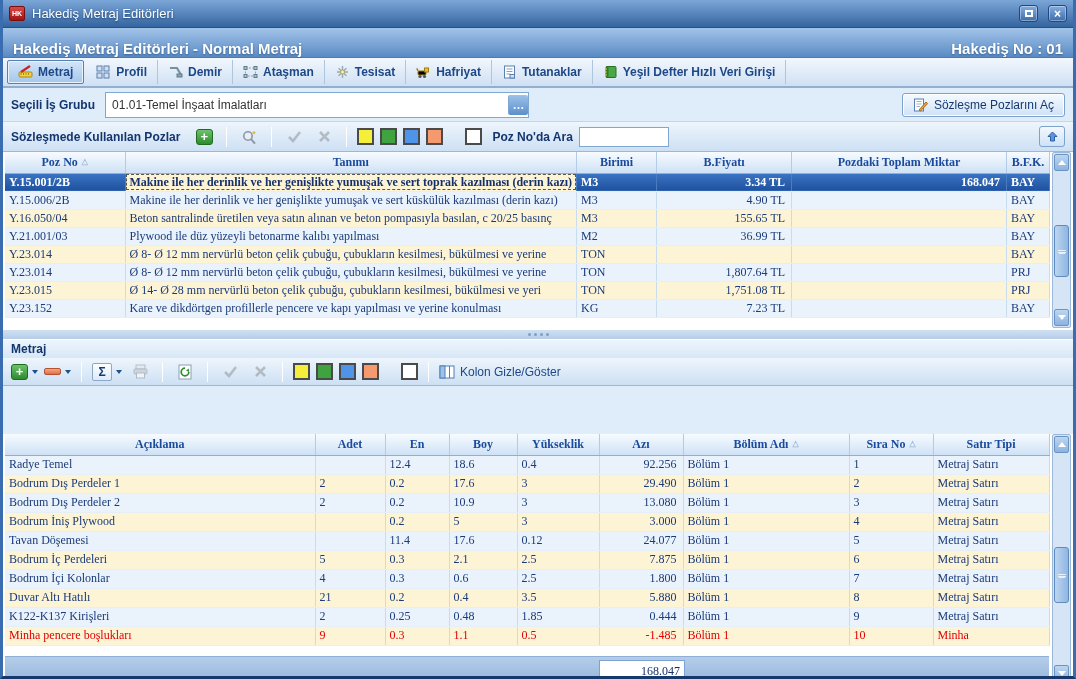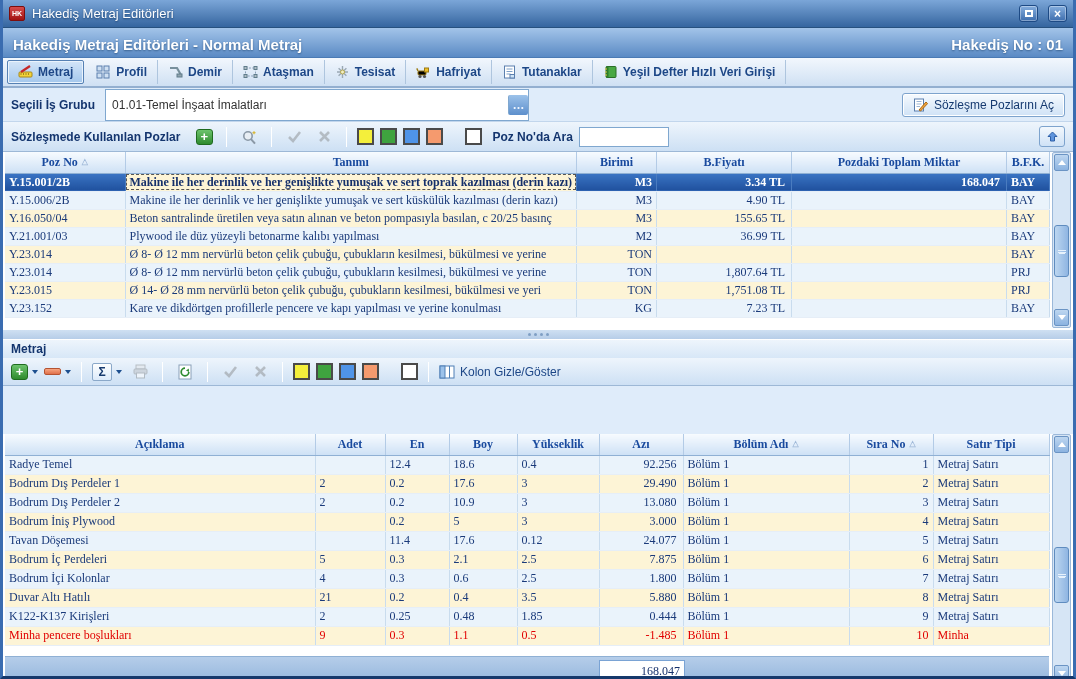--- a/index.html
+++ b/index.html
@@ -14,39 +14,39 @@
               padding:0 6px; gap:7px; border-bottom:1px solid #27517f; }
   .app-icon { width:16px; height:15px; background:linear-gradient(#d54b4b,#a21212); border:1px solid #7d0d0d; border-radius:2px;
               color:#fff; font-size:7px; font-weight:bold; display:flex; align-items:center; justify-content:center; }
   .win-title { color:#fff; font-size:13px; text-shadow:0 1px 2px #1c4474; flex:1; }
   .win-btn { width:19px; height:17px; border:1px solid #1d4a85; border-radius:3px; background:linear-gradient(#85aede,#3d6dad);
              color:#fff; display:flex; align-items:center; justify-content:center; margin-left:3px; box-shadow:inset 0 0 0 1px rgba(255,255,255,.35); }
   .glyph-max { width:8px; height:7px; border:2px solid #fff; }
   .glyph-close { font-size:12px; font-weight:bold; line-height:1; }
 
   
-  .subheader { height:30px; flex:none; background:linear-gradient(#a3c4e9,#5a8ac4); display:flex; align-items:flex-end;
-               padding:4px 10px; border-bottom:1px solid #4a7ab4; }
+  .subheader { height:30px; flex:none; background:linear-gradient(#a3c4e9,#5a8ac4); display:flex; align-items:flex-start;
+               padding:12px 10px; border-bottom:1px solid #4a7ab4; }
   .subheader .left { color:#fff; font-size:15px; font-weight:bold; text-shadow:0 1px 2px #39618f; flex:1; }
   .subheader .right { color:#fff; font-size:15px; font-weight:bold; text-shadow:0 1px 2px #39618f; }
 
   
   .tabbar { height:30px; flex:none; background:linear-gradient(#f2f7fd,#cfe0f3); border-bottom:2px solid #93afd0;
             display:flex; align-items:center; padding:0 4px; }
   .tab { display:flex; align-items:center; gap:5px; padding:0 10px; height:24px; border-right:1px solid #aec5de;
          color:#1d4787; font-weight:bold; font-size:12px; white-space:nowrap; }
   .tab.selected { background:linear-gradient(#d3e5f8,#a4c7ec); border:1px solid #5681b4; border-radius:2px;
                   box-shadow:inset 0 0 0 1px #eaf3fc; margin-right:2px; }
   .ticon { width:15px; height:14px; flex:none; }
 
   
   .isgrubu { height:34px; flex:none; background:#dfecfa; display:flex; align-items:center; padding:0 8px; gap:10px;
              border-bottom:1px solid #c2d6ec; }
   .isgrubu .lbl { font-weight:bold; color:#14356e; font-size:12px; }
-  .combo { width:424px; height:32px; background:#fff; border:1px solid #7fa7cf; display:flex; align-items:center; }
+  .combo { width:424px; height:26px; background:#fff; border:1px solid #7fa7cf; display:flex; align-items:center; }
   .combo .val { flex:1; padding:0 6px; color:#333; font-size:12px; }
   .combo .dots { width:20px; height:20px; margin:0; background:linear-gradient(#9cc2ea,#5d8fcc); border-left:1px solid #7fa7cf;
                  color:#eef5ff; display:flex; align-items:center; justify-content:center; font-weight:bold; border-radius:2px; }
   .spacer { flex:1; }
   .btn { display:flex; align-items:center; gap:6px; background:linear-gradient(#f6fafe,#cfe2f6); border:1px solid #7da3cd;
          border-radius:3px; color:#163a70; font-size:12px; padding:0 10px; height:24px; box-shadow:inset 0 0 0 1px #fff; }
 
   
   .toolbar { height:30px; flex:none; background:linear-gradient(#eef5fc,#cde0f4); border-bottom:1px solid #9db8d6;
              display:flex; align-items:center; padding:0 8px; gap:6px; }
@@ -72,21 +72,21 @@
   .tablewrap { position:relative; flex:none; background:#ffffff;font-family:Liberation Serif, serif; }
   #pozlar-wrap { height:178px; }
   #metraj-wrap { height:252px;margin-top:48px; }
   table { border-collapse:collapse; table-layout:fixed; margin-left:2px; background:#fff; }
   th { height:21px; background:linear-gradient(#f7fbff,#cee1f5); border-right:1px solid #b3cbe6; border-bottom:1px solid #8fb0d4;
        color:#194a9e; font-size:12px; font-weight:bold; text-align:center; position:relative; overflow:hidden; white-space:nowrap; }
   th .sort { font-size:8px; color:#9fb8d8; margin-left:4px; vertical-align:2px; }
   td { height:18px; border-right:1px solid #c9dcee; border-bottom:1px solid #e6eef7; color:#1a3a7a; font-size:12px;
        white-space:nowrap; overflow:hidden; padding:0 4px; }
   #metraj-table td { height:19px; }
-  .a-l { text-align:left; } .a-c { text-align:right; } .a-r { text-align:right; padding-right:6px; }
+  .a-l { text-align:left; } .a-c { text-align:left; } .a-r { text-align:right; padding-right:6px; }
   #pozlar-table tbody tr:nth-child(odd) td { background:#fdf4d6; }
   #pozlar-table tbody tr:nth-child(even) td { background:#eaf3fb; }
   #metraj-table tbody tr:nth-child(odd) td { background:#eaf3fb; }
   #metraj-table tbody tr:nth-child(even) td { background:#fdf4d6; }
   tbody tr.selected td { background:linear-gradient(#3a74c4,#20519e) !important; color:#fff; font-weight:bold; border-right-color:#4a7cc0; }
   tbody tr.selected td.focused { background:#fdf4d6 !important; color:#15306b; outline:1px dashed #555; outline-offset:-2px; }
   tbody tr.minha td { color:#e10000 !important; }
 
   
   .vscroll { position:absolute; right:2px; width:19px; background:#d6e5f5; border:1px solid #9bb8d9; border-radius:2px; }

